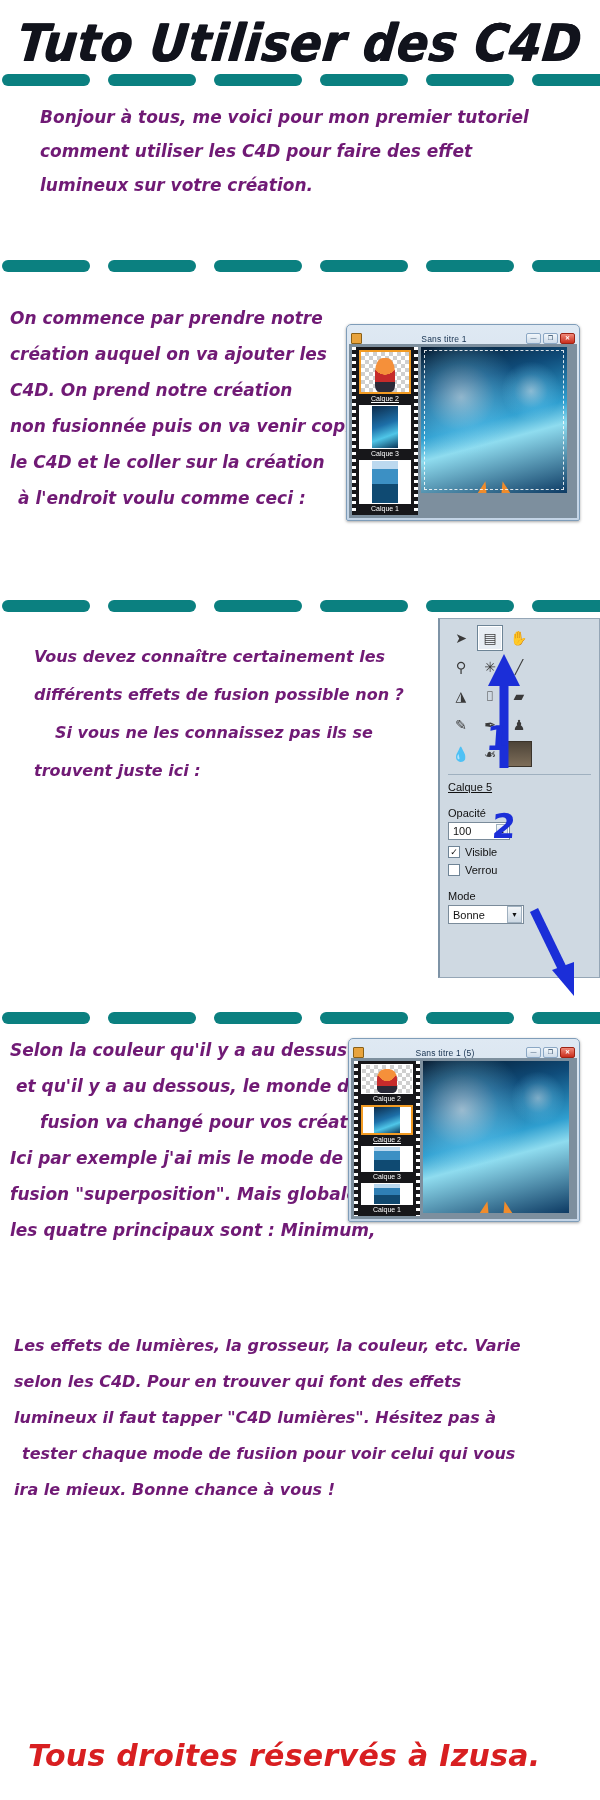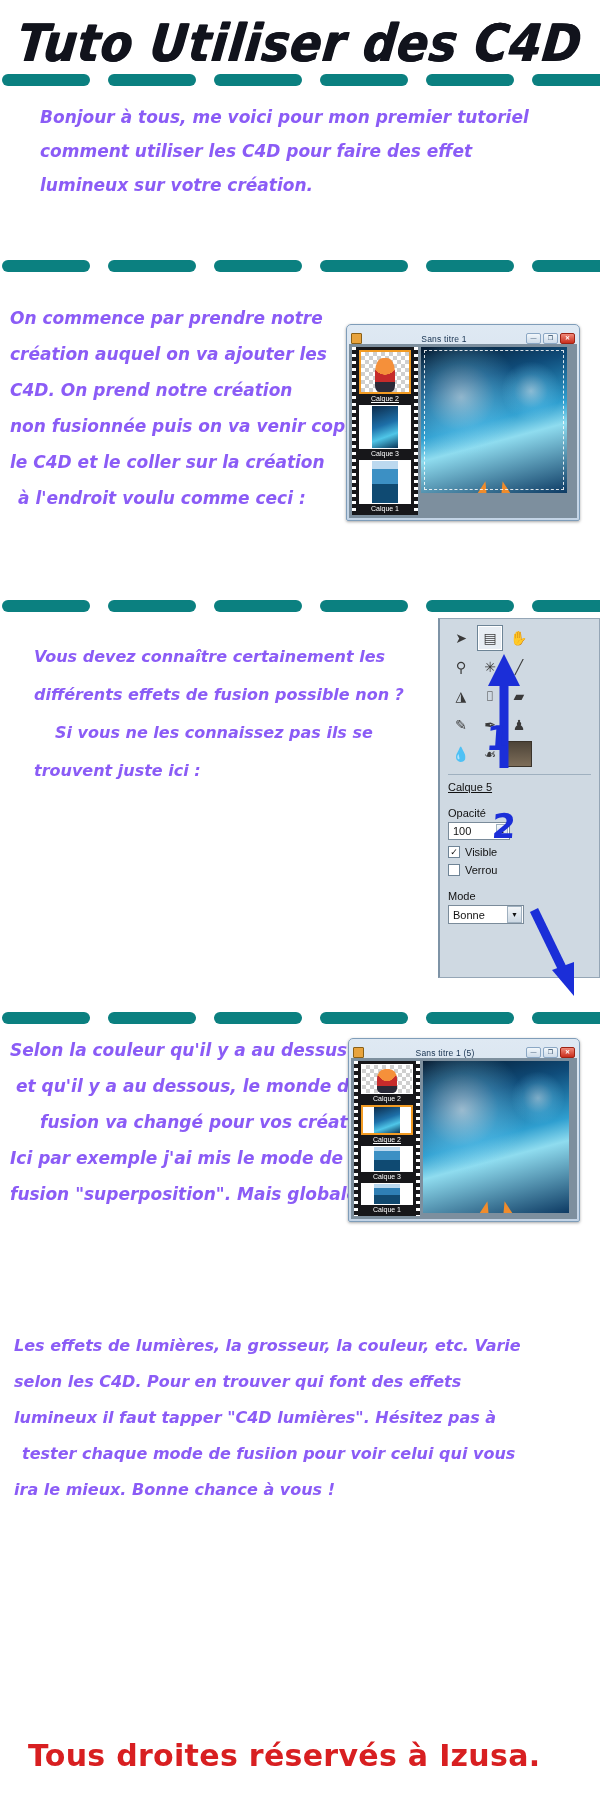--- a/index.html
+++ b/index.html
@@ -55,21 +55,21 @@
 
   
   .para {
     position: absolute;
     color: #0d0d12;
   }
   .para .line {
     font-family: "DejaVu Sans", sans-serif;
     font-style: italic;
     font-weight: bold;
-    color: #8b5cf6;
+    color: #701a75;
     white-space: nowrap;
   }
 
   
   .pf-window {
     position: absolute;
     background: linear-gradient(#dfe9f3, #c3d4e6);
     border: 1px solid #7f9db9;
     border-radius: 5px 5px 2px 2px;
     box-shadow: 0 1px 3px rgba(0,0,0,.35);
@@ -332,20 +332,21 @@
     font-weight: bold;
     font-size: 34px;
     color: #1b2ed8;
     transform: skewX(-4deg);
   }
 
   
   .signature {
     position: absolute;
     font-family: "DejaVu Sans", sans-serif;
+    font-style: italic;
     font-weight: bold;
     font-size: 30px;
     color: #d81f21;
     letter-spacing: .3px;
     white-space: nowrap;
   }
 </style>
 </head>
 <body>
 
@@ -518,20 +519,21 @@
   <div class="dash"></div>
   <div class="dash"></div>
 </div>
 
 <div class="para" style="left:10px; top:1032px; line-height:36px; font-size:17px">
   <div class="line">Selon la couleur qu'il y a au dessus</div>
   <div class="line" style="margin-left:6px">et qu'il y a au dessous, le monde de</div>
   <div class="line" style="margin-left:30px">fusion va changé pour vos créaton.</div>
   <div class="line">Ici par exemple j'ai mis le mode de</div>
   <div class="line">fusion "superposition". Mais globalement</div>
+  <div class="line">les quatre principaux sont : Minimum,</div>
 </div>
 
 <div class="pf-window" style="left:348px; top:1038px; width:232px;">
   <div class="pf-titlebar">
     <div class="pf-appicon"></div>
     <div class="pf-title">Sans titre 1 (5)</div>
     <div class="pf-btns">
       <div class="pf-btn">—</div>
       <div class="pf-btn">❐</div>
       <div class="pf-btn close">✕</div>

